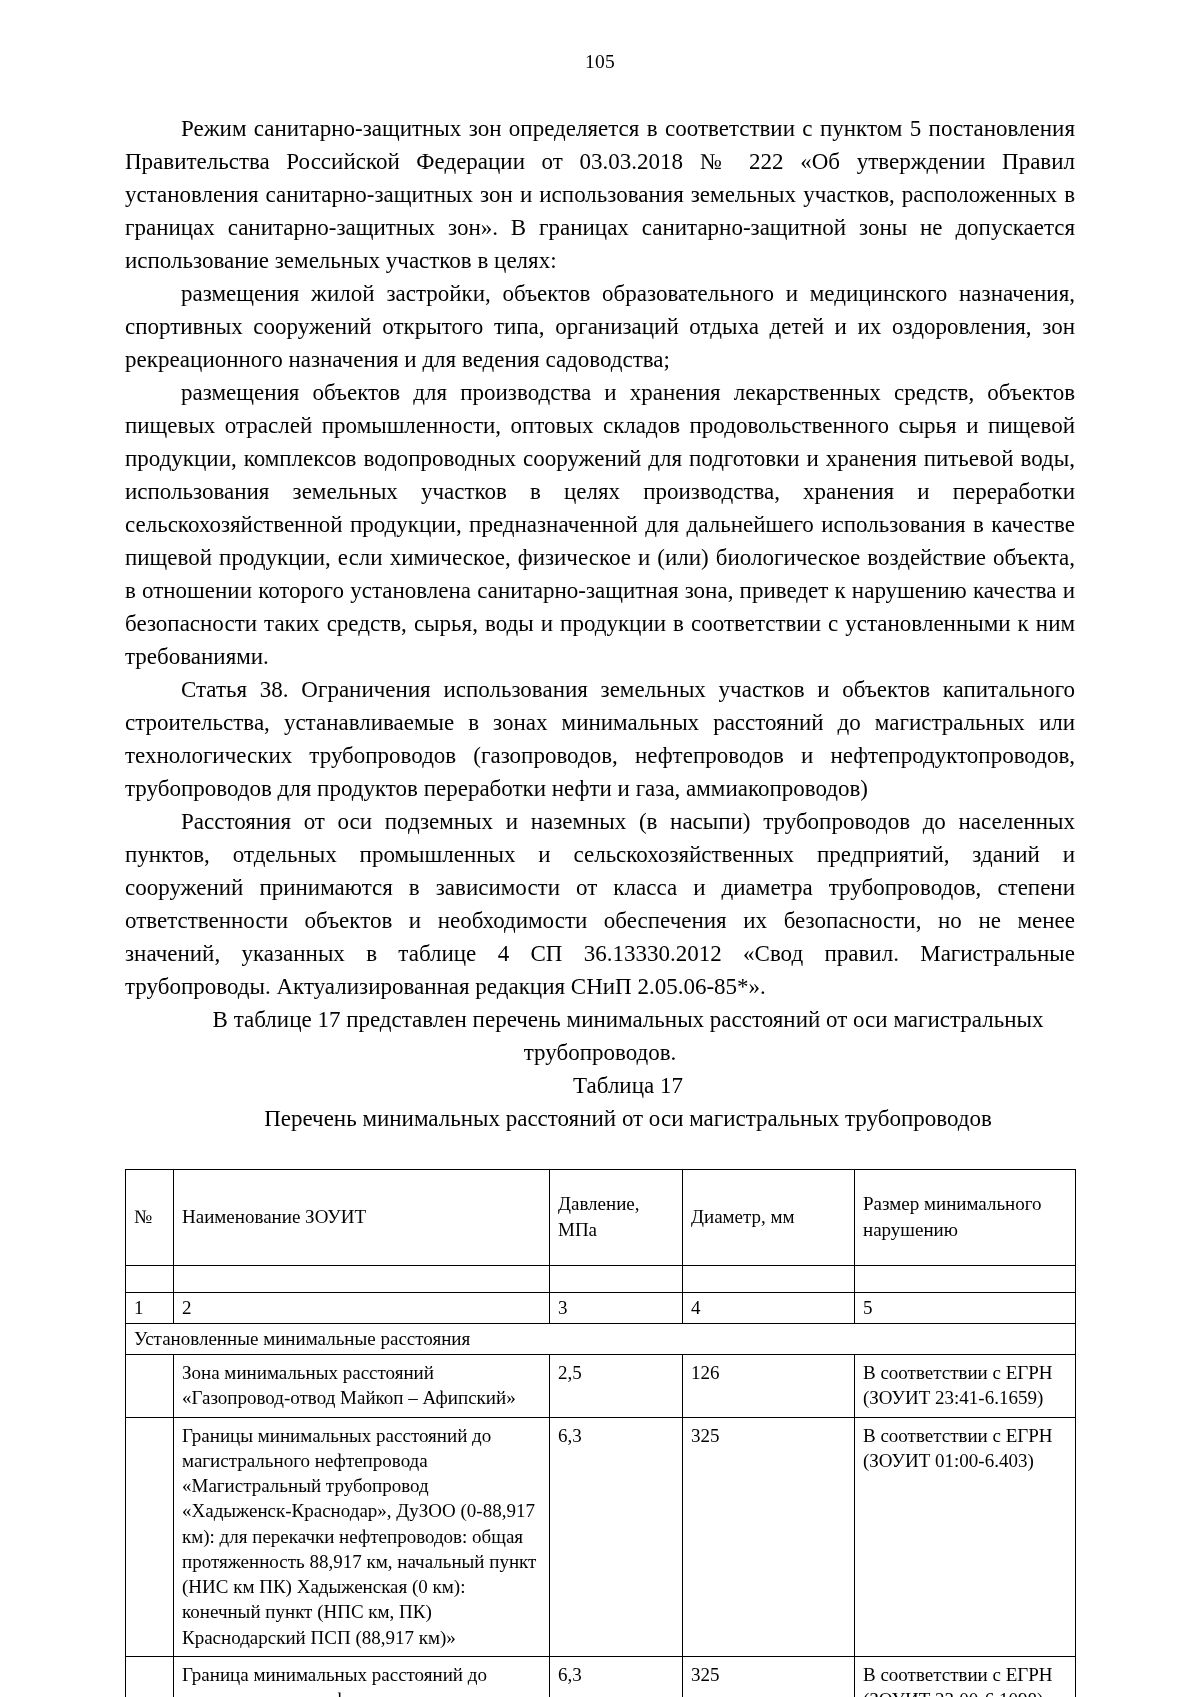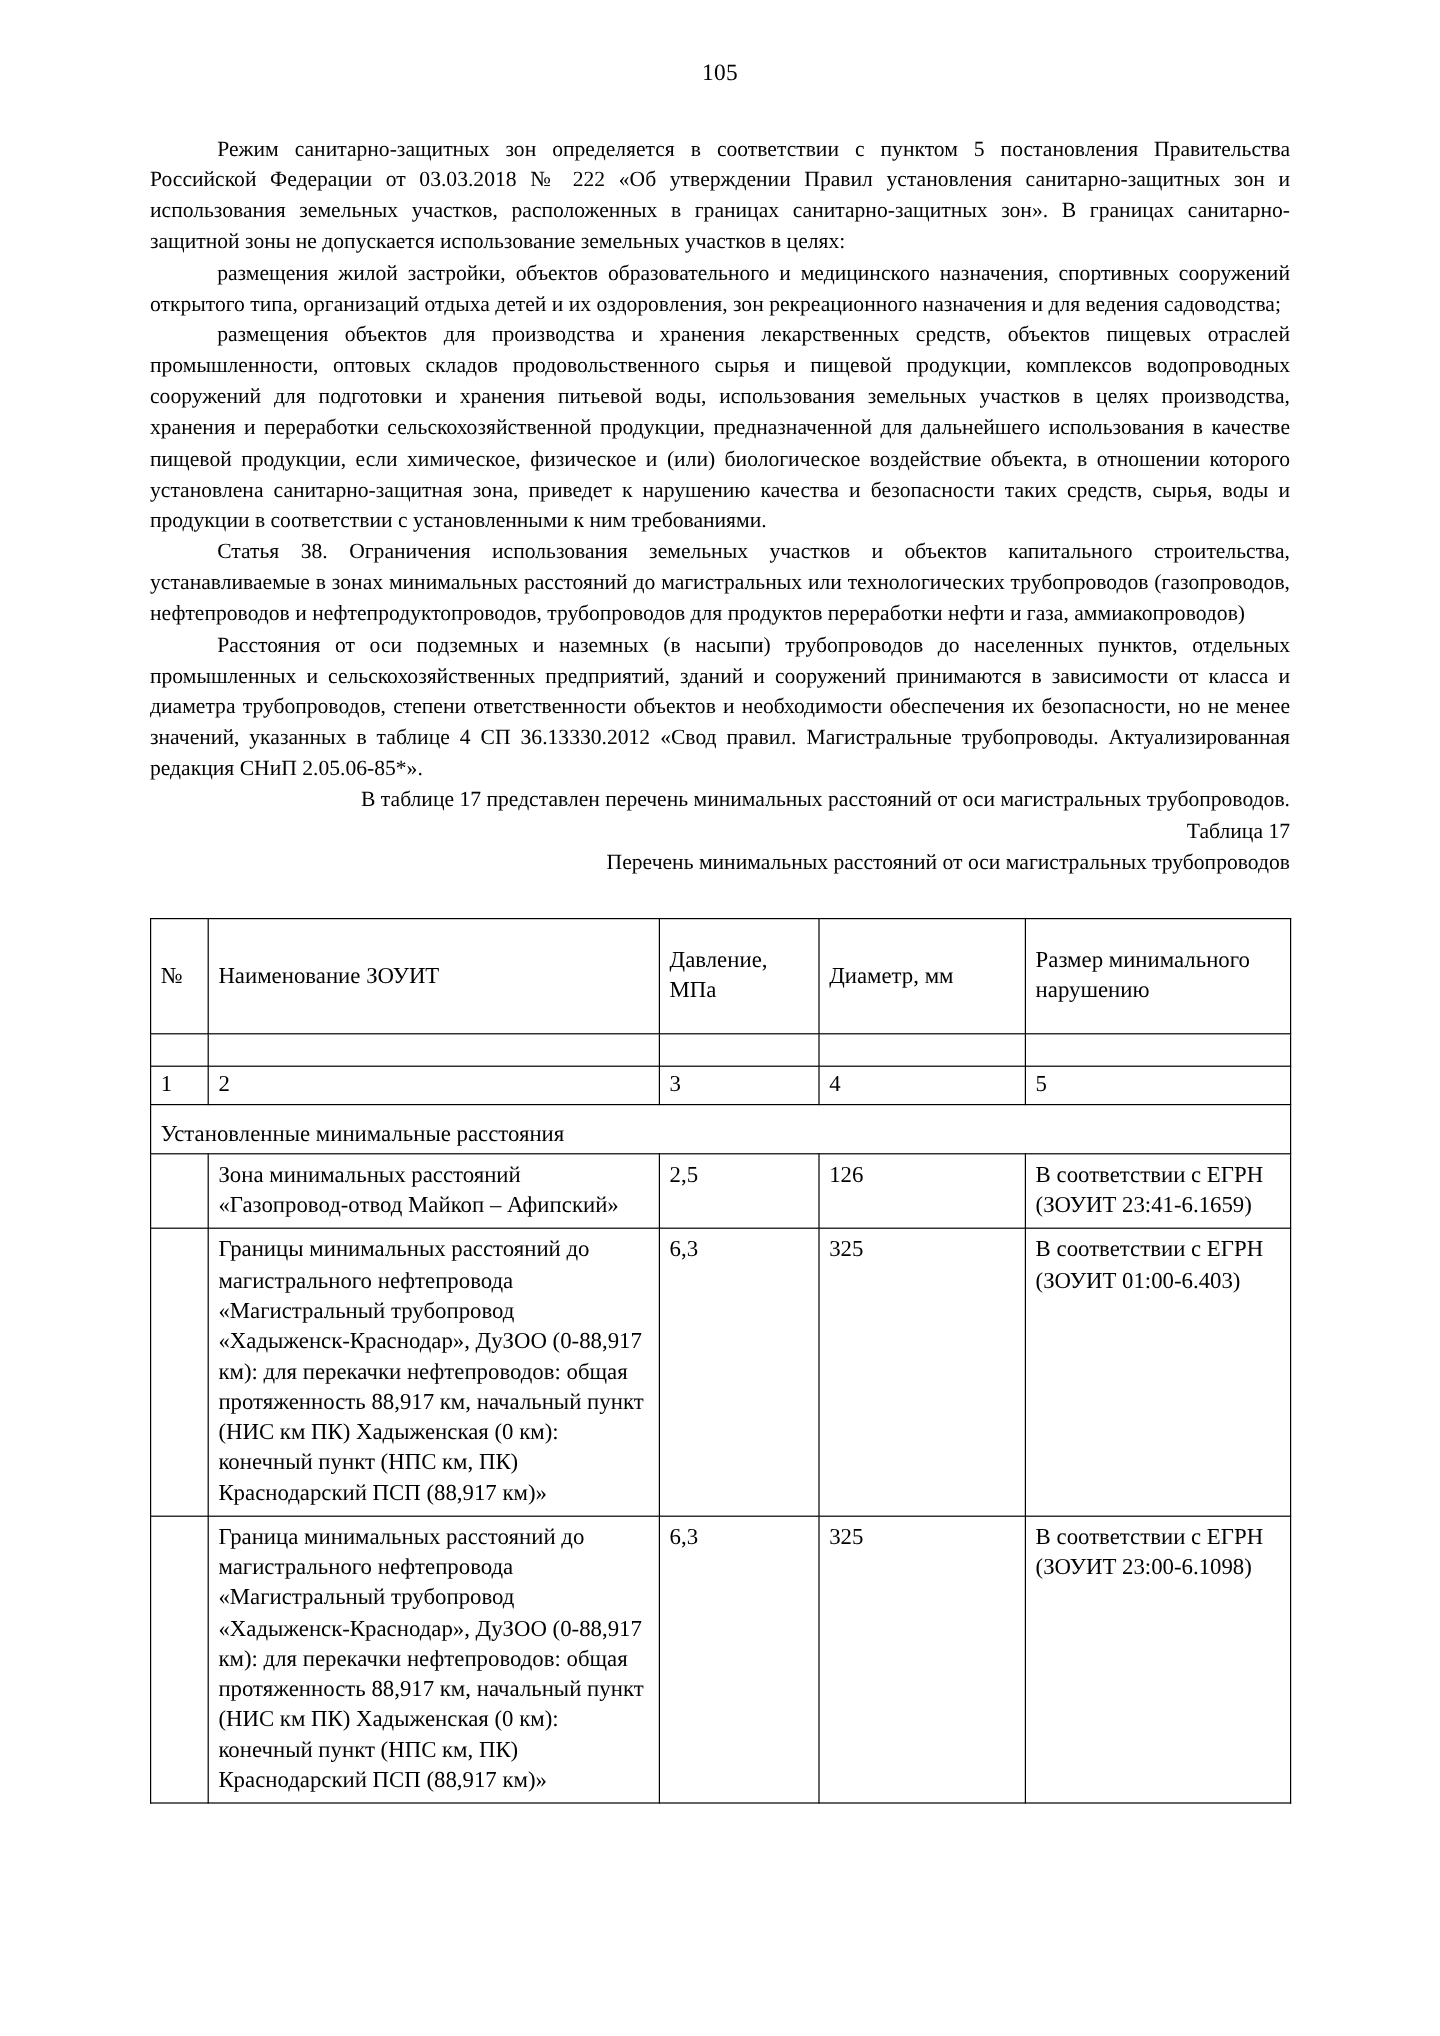--- a/index.html
+++ b/index.html
@@ -26,29 +26,29 @@
     padding-top: 52px;
     letter-spacing: 0.2px;
   }
   .content {
     margin: 0 auto;
     width: 950px;
     padding-top: 40px;
   }
   p.para {
     margin: 0;
-    font-size: 18px;
+    font-size: 23px;
     line-height: 1.435;
     text-align: justify;
     text-indent: 56px;
     text-justify: inter-word;
     hyphens: none;
   }
   p.para.nojust {
-    text-align: right;
+    text-align: center;
   }
 
   
   table.zouit {
     margin-top: 34px;
     border-collapse: collapse;
     width: 950px;
     table-layout: fixed;
     font-size: 19px;
     line-height: 1.33;
@@ -76,21 +76,21 @@
   .spacer-row td {
     border: none;
     height: 15px;
     padding: 0;
   }
   tr.numrow td {
     padding-top: 2px;
     padding-bottom: 3px;
   }
   tr.sectionrow td {
-    padding-top: 12px;
+    padding-top: 2px;
     padding-bottom: 3px;
   }
   .cell-lines span {
     display: block;
   }
 </style>
 </head>
 <body>
 
 <div class="page">

